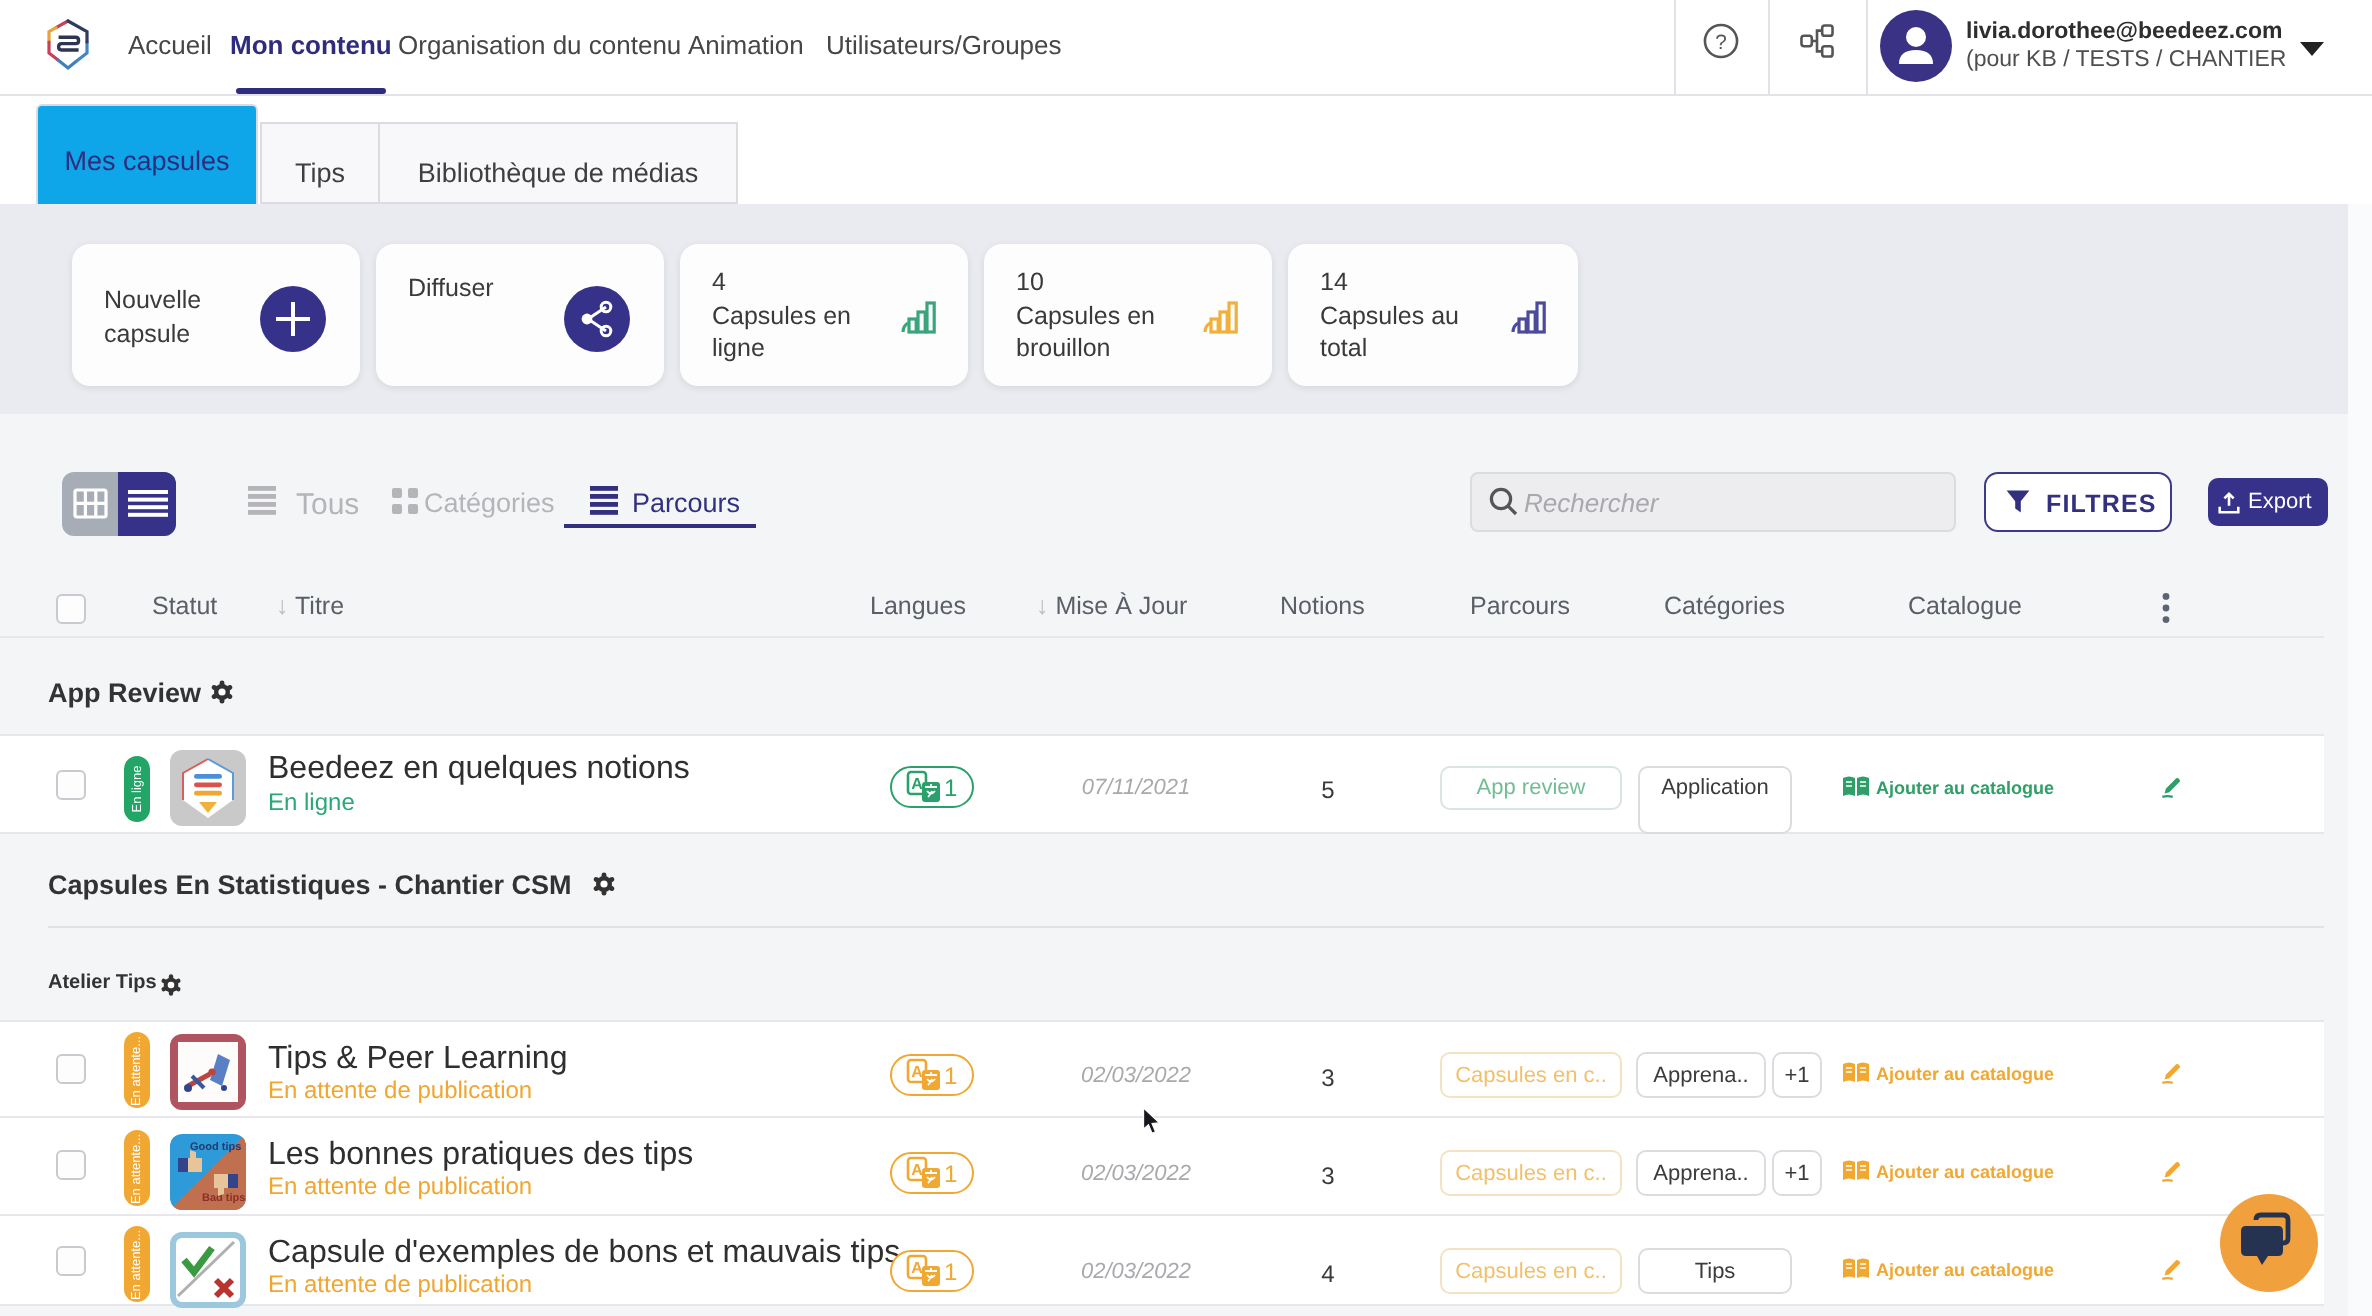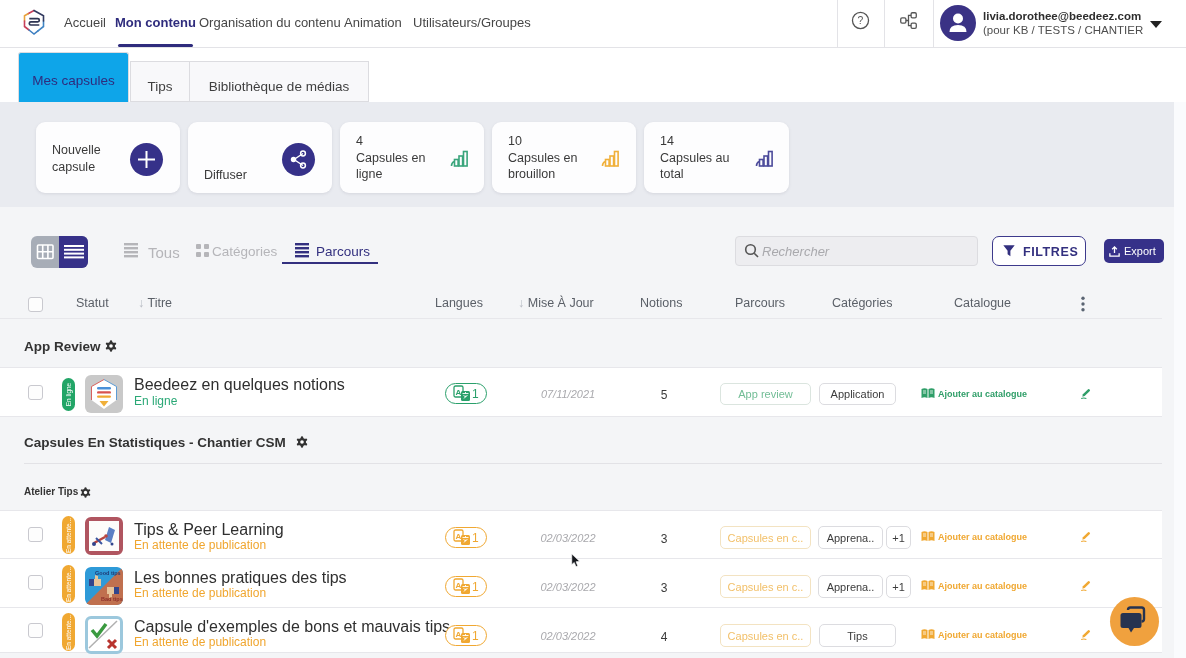--- a/index.html
+++ b/index.html
@@ -88,21 +88,21 @@
 <div class="card" style="left:340px;width:144px;"></div>
 <div class="card" style="left:492px;width:144px;"></div>
 <div class="card" style="left:644px;width:145px;"></div>
 
 <div class="cardtxt" style="left:52px;top:142px;">Nouvelle<br>capsule</div>
 <div class="abs" style="left:130px;top:143px;width:33px;height:33px;border-radius:50%;background:#363189;"></div>
 <svg class="abs" style="left:130px;top:143px;" width="33" height="33" viewBox="0 0 33 33">
     <path d="M16.5 8 V25 M8 16.5 H25" stroke="#fff" stroke-width="2"></path>
   </svg>
 
-<div class="cardtxt" style="left:204px;top:167px;text-align:right;">Diffuser</div>
+<div class="cardtxt" style="left:204px;top:136px;text-align:right;">Diffuser</div>
 <div class="abs" style="left:282px;top:143px;width:33px;height:33px;border-radius:50%;background:#363189;"></div>
 <svg class="abs" style="left:282px;top:143px;" width="33" height="33" viewBox="0 0 33 33">
   <path d="M12 16.5 L21 10.5 M12 16.5 L21 22.5" stroke="#fff" stroke-width="1.5"></path>
   <circle cx="11.5" cy="16.5" r="2.7" fill="#fff"></circle>
   <circle cx="21" cy="10.5" r="2.4" fill="none" stroke="#fff" stroke-width="1.5"></circle>
   <circle cx="21" cy="22.5" r="2.4" fill="none" stroke="#fff" stroke-width="1.5"></circle>
 </svg>
 
 <div class="cardtxt" style="left:356px;top:133px;">4<br>Capsules en<br>ligne</div>
 <svg class="abs" style="left:450px;top:150px;" width="18" height="17" viewBox="0 0 18 17">
@@ -254,21 +254,21 @@
   <text x="5.5" y="9.5" font-size="8" fill="#2aa06b" text-anchor="middle" font-weight="bold" font-family="Liberation Sans">A</text>
   <rect x="8" y="6" width="9" height="10" rx="1.5" fill="#2aa06b"></rect>
   <g stroke="#fff" stroke-width="0.9" fill="none">
       <path d="M9.5 8.5 H15.5 M12.5 7 V8.5 M10.5 10.5 Q12.5 13 14.5 10.5 M11 13.5 Q12.5 12 13 10.5"></path>
     </g>
 </svg>
 <div class="abs" style="left:472px;top:387px;font-size:12px;color:#2aa06b;">1</div>
 <div class="datec" style="left:508px;top:388px;">07/11/2021</div>
 <div class="num" style="left:644px;top:388px;">5</div>
 <div class="pillbtn" style="left:720px;top:383px;width:91px;height:22px;line-height:21px;border:1px solid #dbe5df;color:#72bd96;">App review</div>
-<div class="pillbtn" style="left:819px;top:383px;width:77px;height:22px;line-height:21px;border:1px solid #dcdce0;color:#3c3c3c;">Application</div>
+<div class="pillbtn" style="left:819px;top:383px;width:77px;height:34px;line-height:21px;border:1px solid #dcdce0;color:#3c3c3c;">Application</div>
 <svg class="abs" style="left:921px;top:388px;" width="14" height="11" viewBox="0 0 14 11">
     <g fill="#2f9e68">
       <path d="M0.5 1 Q3.5 -0.5 6.5 1 V10 Q3.5 8.5 0.5 10 Z"></path>
       <path d="M7.5 1 Q10.5 -0.5 13.5 1 V10 Q10.5 8.5 7.5 10 Z"></path>
     </g>
     <path d="M2 3 H5 M2 5 H5 M9 3 H12 M9 5 H12" stroke="#fff" stroke-width="0.8"></path>
   </svg>
 <div class="catlnk" style="left:938px;top:389px;color:#2f9e68;">Ajouter au catalogue</div>
 <svg class="abs" style="left:1079px;top:387px;" width="13" height="13" viewBox="0 0 15 15">
     <path d="M4.5 8.5 L10.5 2.5 Q11 2 11.7 2.5 L12.5 3.3 Q13 4 12.5 4.5 L6.5 10.5 L3.8 11.2 Z" fill="#2f9e68"></path>

